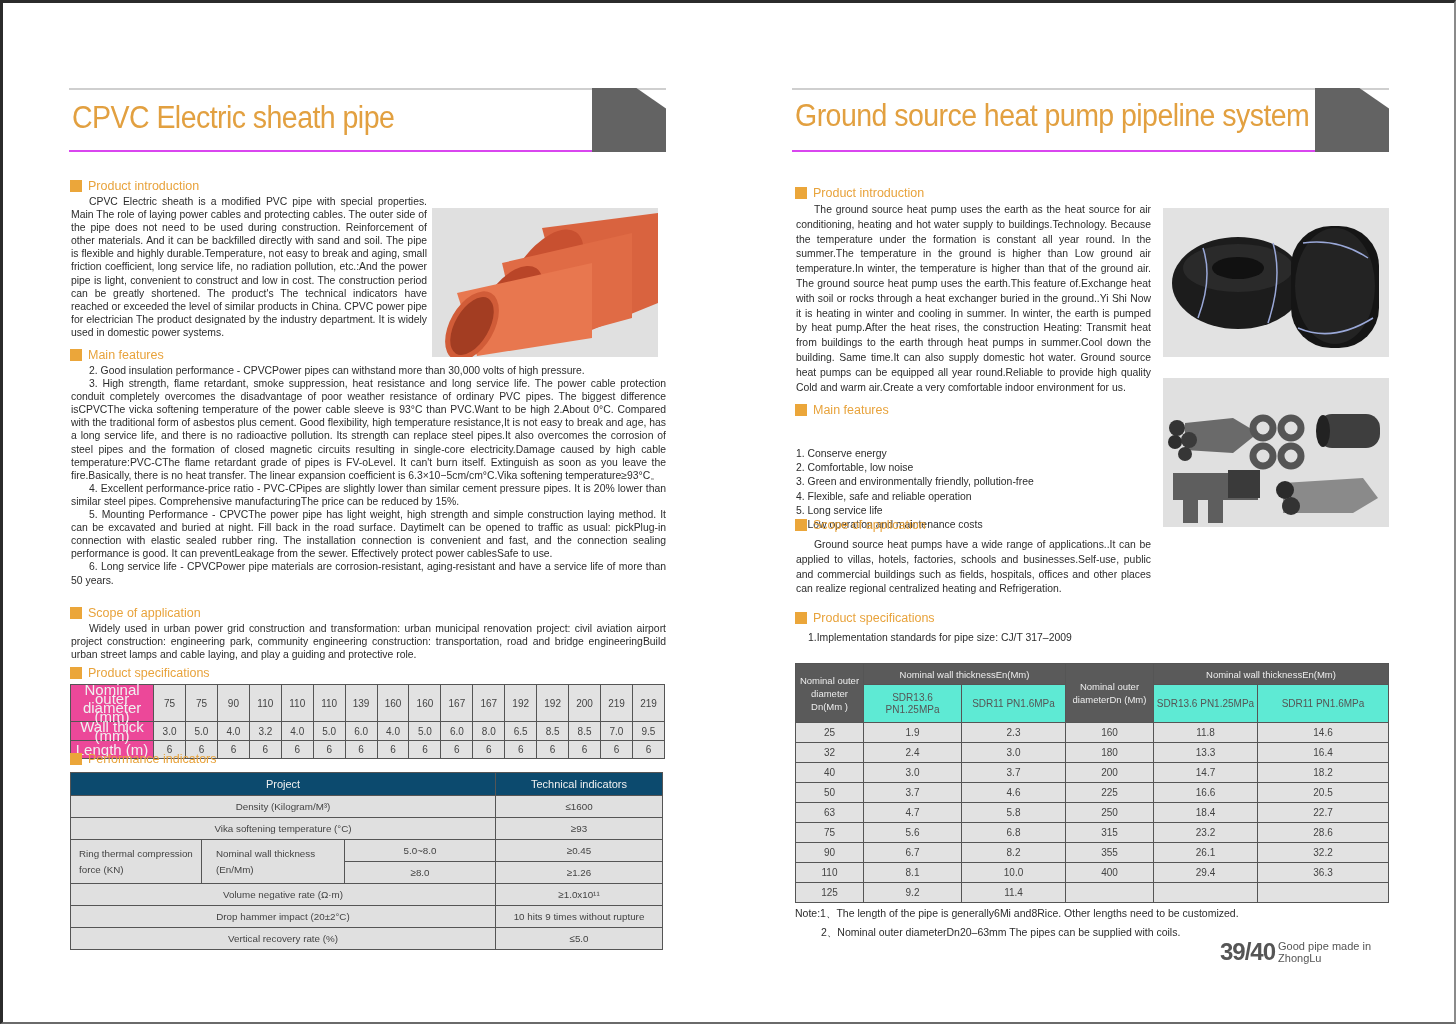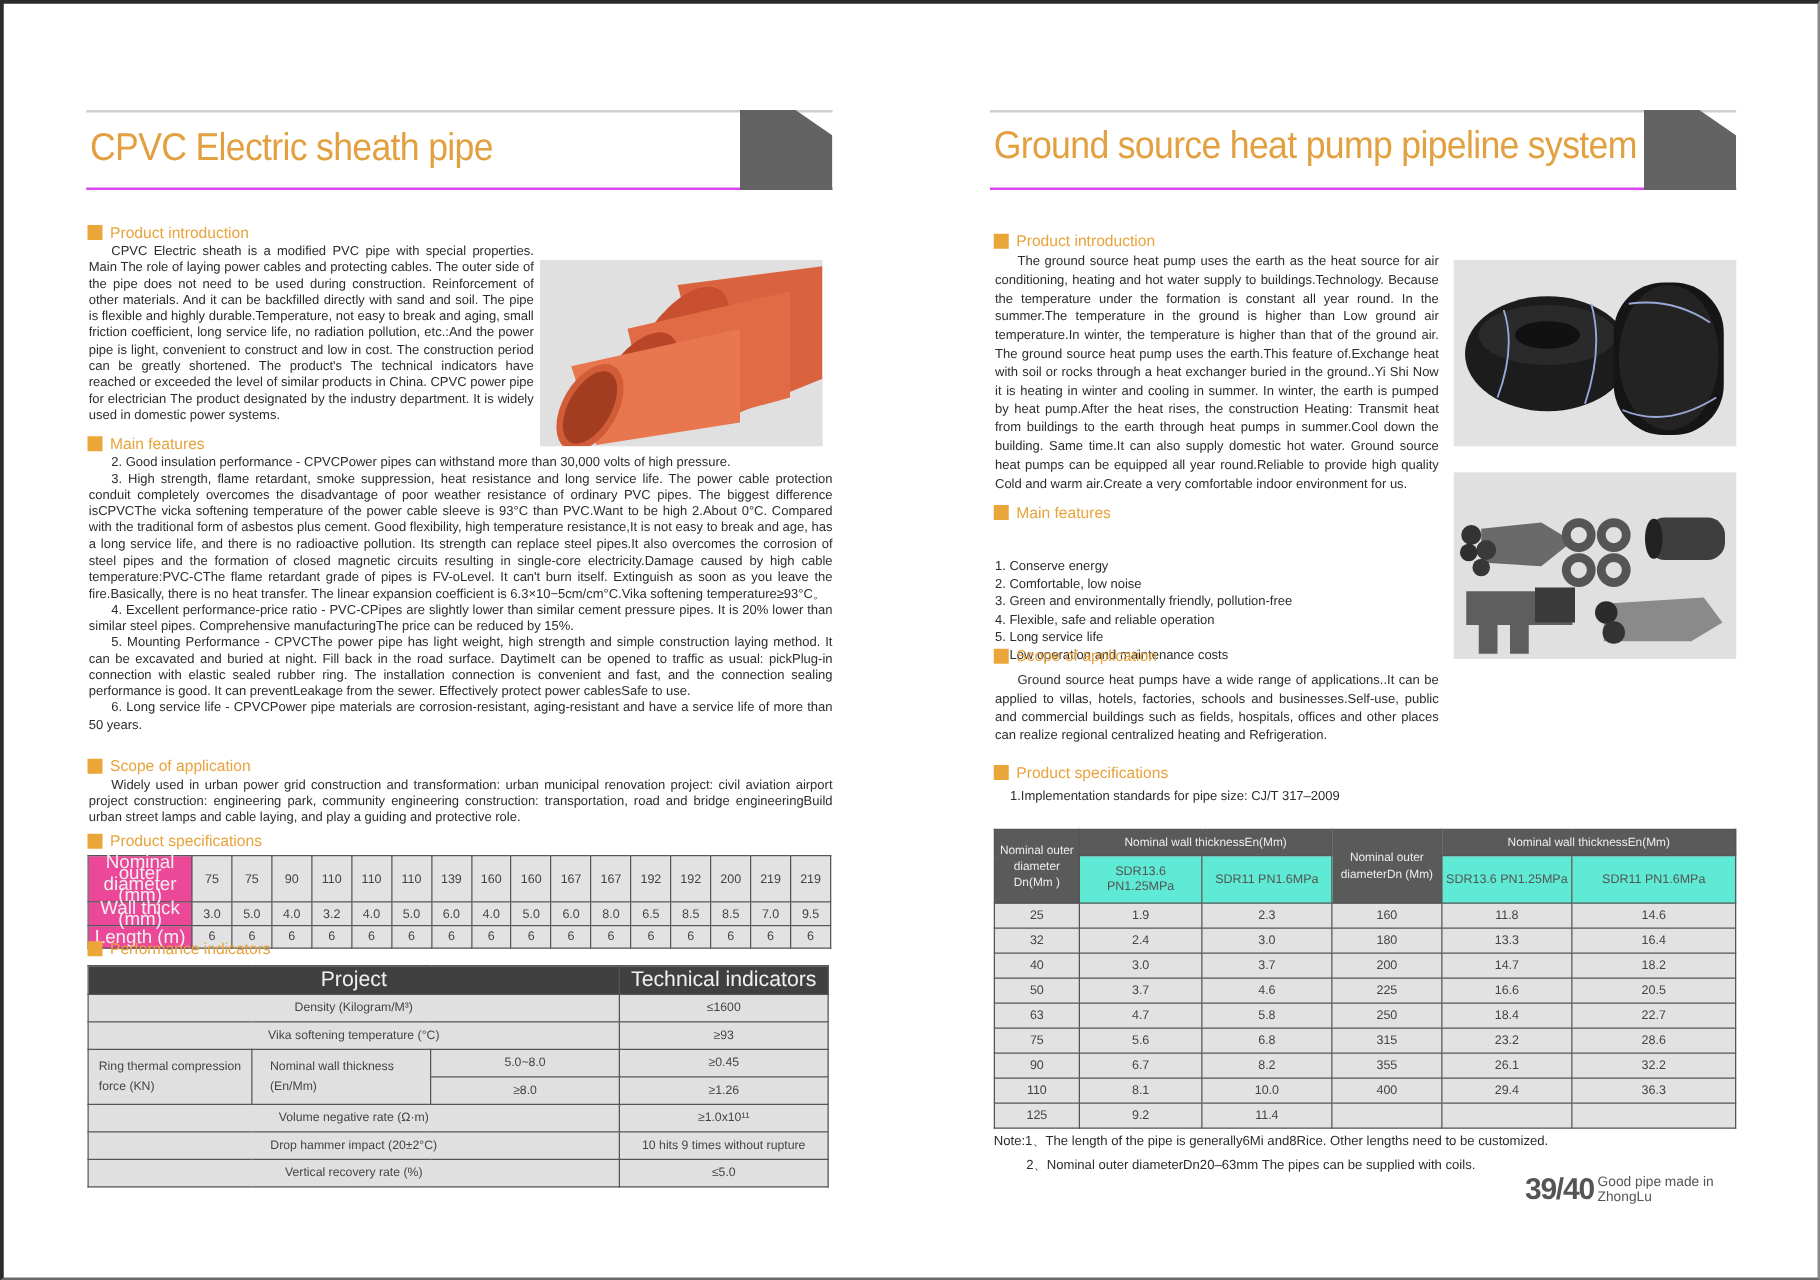--- a/index.html
+++ b/index.html
@@ -32,21 +32,21 @@
   
   .photo { position: absolute; background: #dcdcdc; overflow: hidden; }
 
   
   table { border-collapse: collapse; position: absolute; font-size: 10px; color: #444; }
   table td, table th { border: 1px solid #555; text-align: center; font-weight: normal; }
   .spec1 td { background: #e2e2e2; height: 18px; width: 31.5px; }
   .spec1 td.hd { background: #ec4899; color: #f0f0f0; width: 82px; font-size: 15px; line-height: 9px; }
 
   .perf td { background: #e0e0e0; height: 22px; font-size: 9.8px; }
-  .perf th { background: #404040; color: #f0f0f0; height: 23px; font-size: 17px; }
+  .perf th { background: #0c4a6e; color: #f0f0f0; height: 23px; font-size: 11px; }
 
   .spec2 th.dark { background: #5a5a5a; color: #ececec; font-size: 9.5px; }
   .spec2 th.light { background: #5eead4; color: #555; font-size: 10px; line-height: 12px; }
   .spec2 td { background: #e2e2e2; height: 20px; font-size: 10px; }
 
   .note { position: absolute; font-size: 10.5px; line-height: 15px; color: #2c2c2c; }
   .pageno { position: absolute; display: flex; align-items: center; }
   .pageno .num { font-size: 24px; font-weight: bold; color: #555; letter-spacing: -1px; }
   .pageno .tag { font-size: 11px; color: #555; margin-left: 3px; }
 </style>

